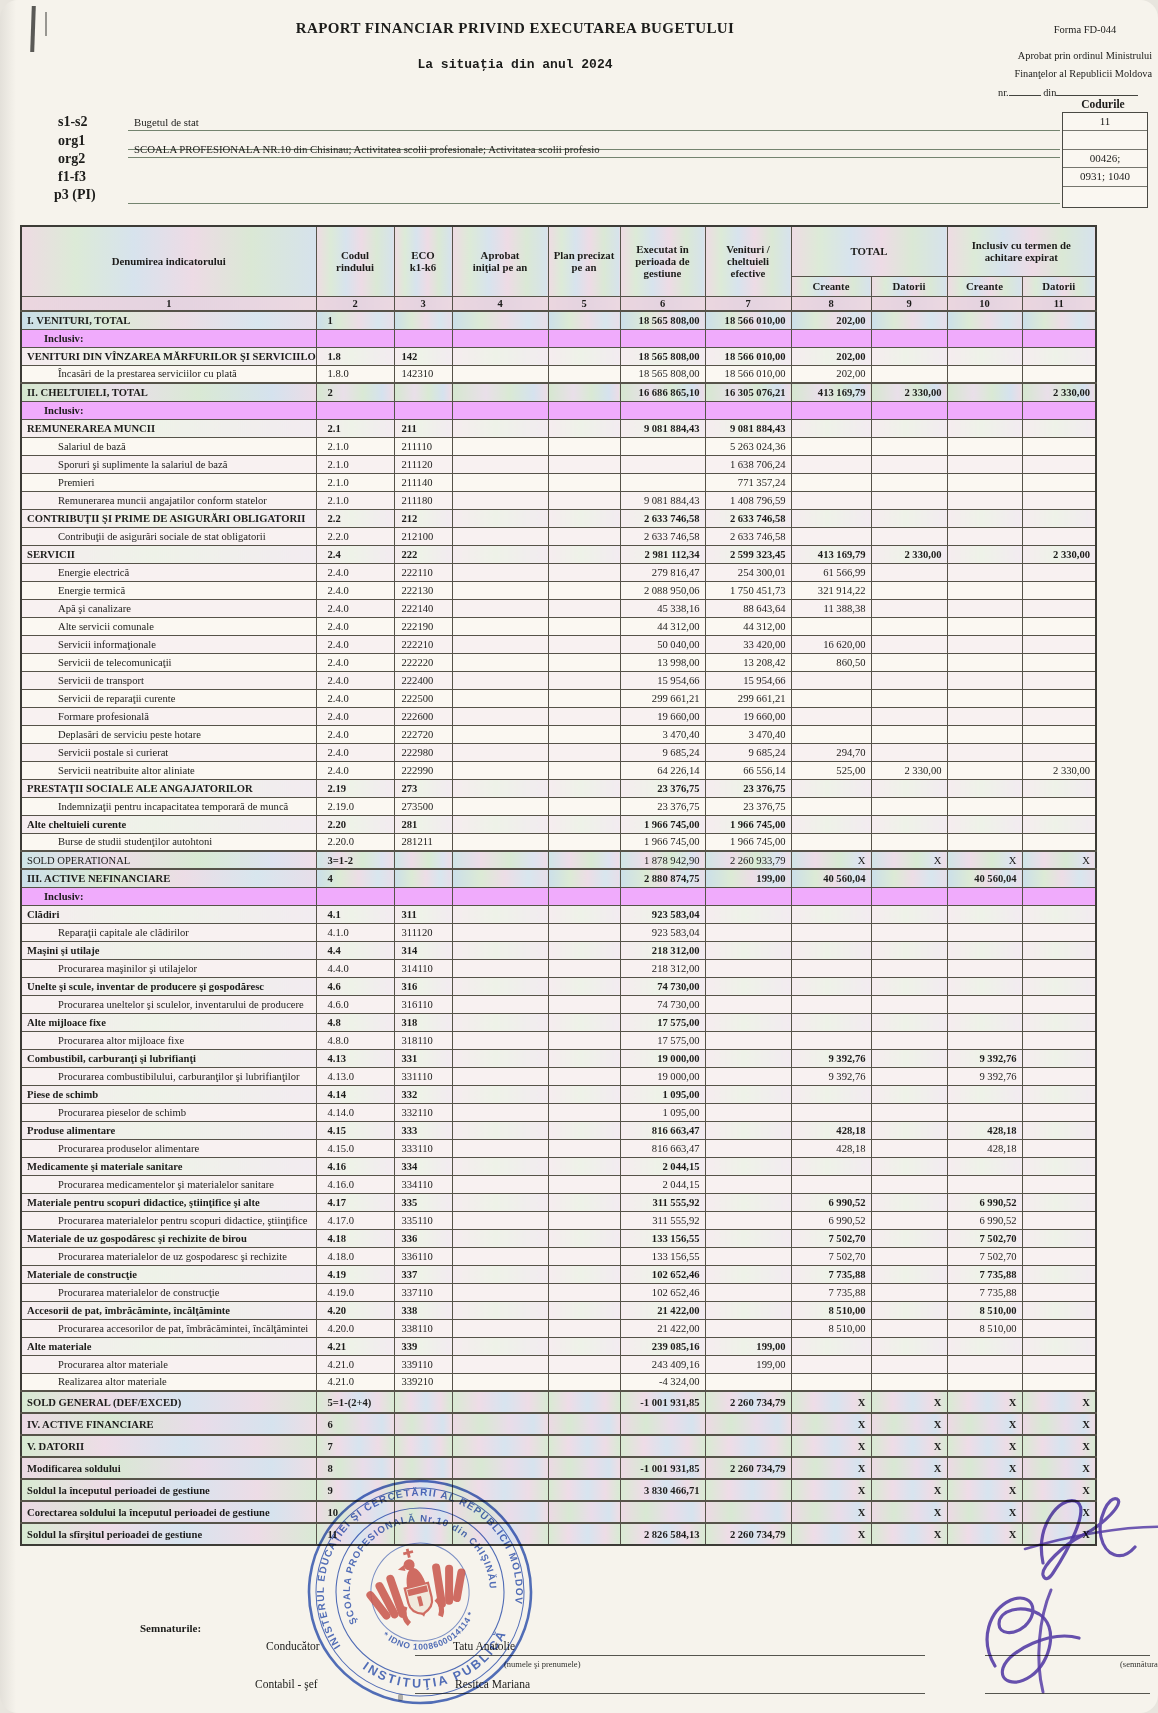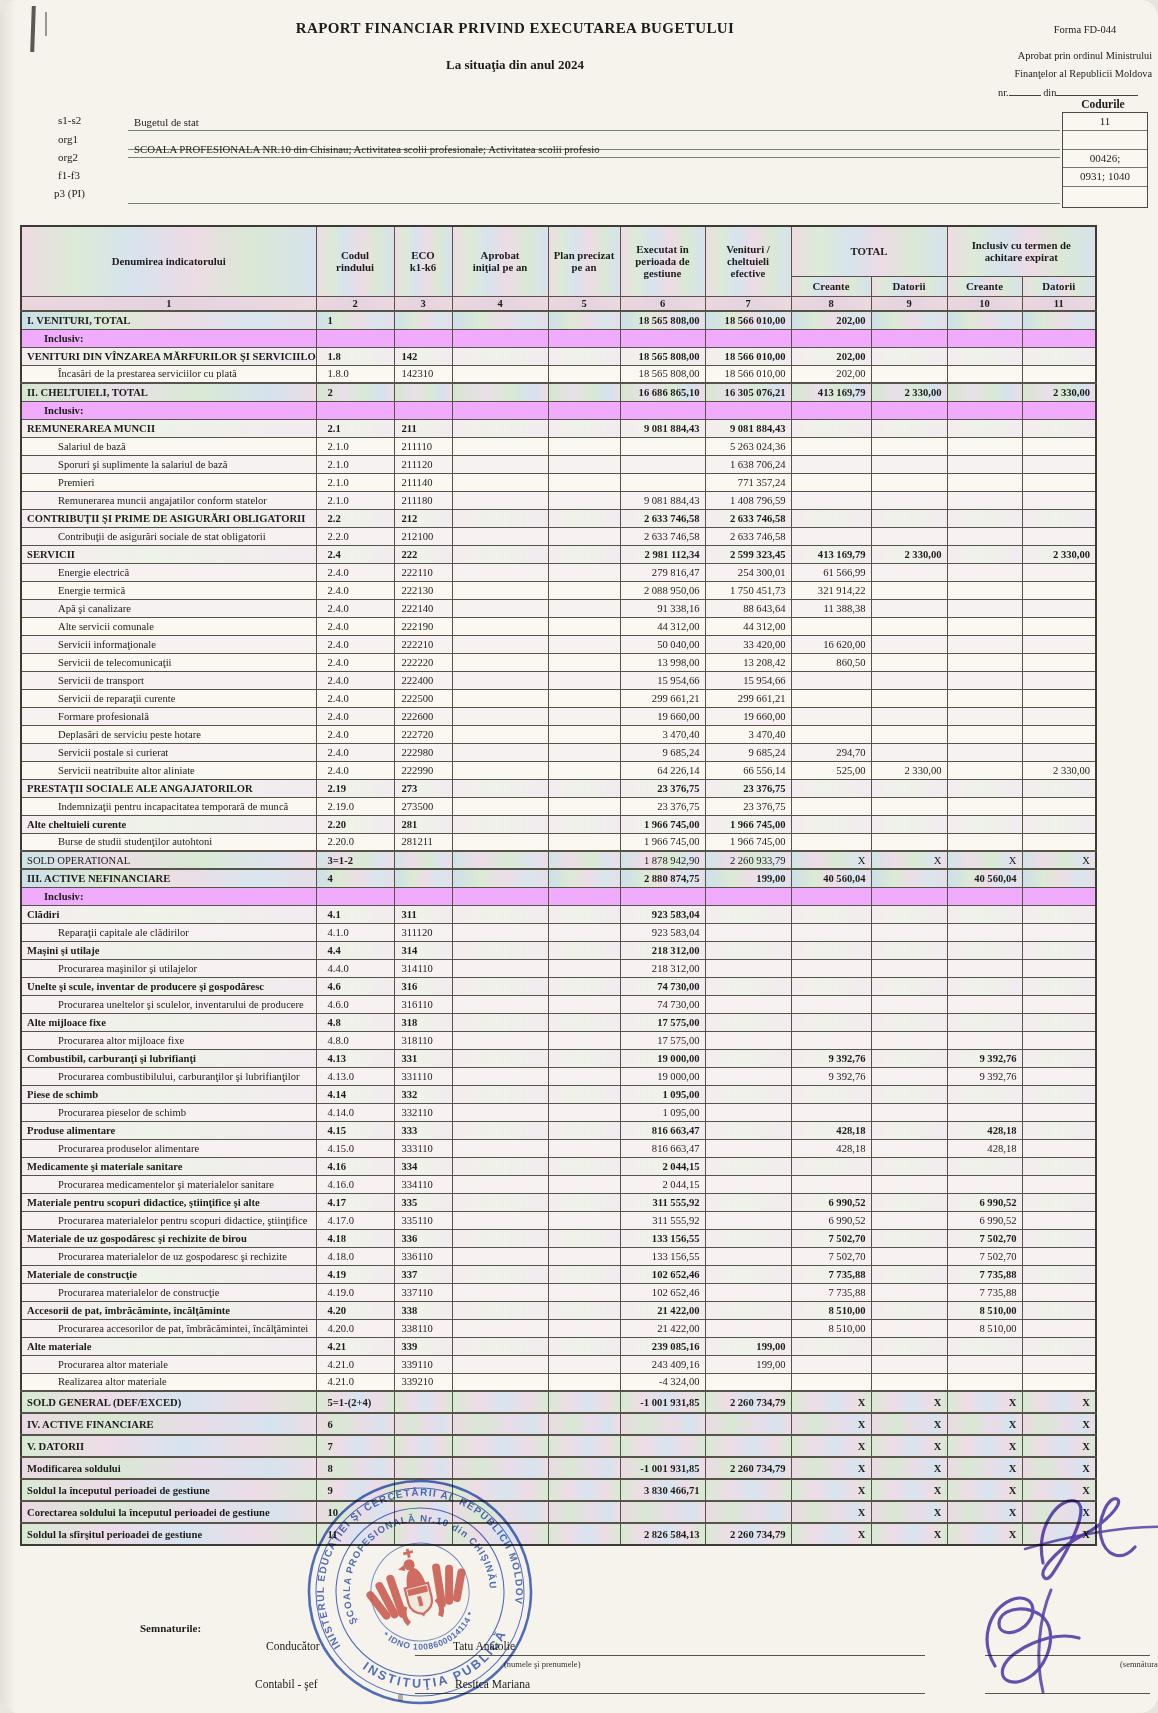--- a/index.html
+++ b/index.html
@@ -9,35 +9,35 @@
         background:linear-gradient(90deg,rgba(60,60,55,.10),rgba(60,60,55,0));pointer-events:none;}
   .artifact{position:absolute;background:#262624;}
   .a1{left:31px;top:6px;width:4px;height:46px;opacity:.75;transform:rotate(2deg);}
   .a2{left:45px;top:12px;width:2px;height:24px;opacity:.45;}
   .a3{left:398px;top:1694px;width:5px;height:7px;opacity:.5;border-radius:2px;background:#6b6b66;}
 
   
   .title{position:absolute;left:235px;top:20px;width:560px;text-align:center;
          font-weight:bold;font-size:15px;letter-spacing:.4px;}
   .subtitle{position:absolute;left:235px;top:57px;width:560px;text-align:center;
-         font-weight:bold;font-size:13px;}
+         font-weight:bold;font-size:13px;font-family:Liberation Mono, monospace;}
   .forma{position:absolute;left:1020px;top:24px;width:130px;font-size:10.5px;text-align:center;}
   .apr1{position:absolute;left:900px;top:50px;width:252px;font-size:10.3px;text-align:right;}
   .apr2{position:absolute;left:900px;top:68px;width:252px;font-size:10.3px;text-align:right;}
   .nrdin{position:absolute;left:998px;top:84px;width:160px;font-size:10.3px;}
   .nrdin .ul{display:inline-block;border-bottom:1px solid #44443f;height:11px;}
   .codurile{position:absolute;left:1060px;top:98px;width:86px;text-align:center;
          font-weight:bold;font-size:11.5px;}
   .codes-box{position:absolute;left:1062px;top:112px;width:84px;height:94px;
          border:1.4px solid #4a4a44;background:#faf7f1;}
   .codes-box .crow{height:17.4px;border-bottom:1px solid #76766e;text-align:center;
          font-size:11px;line-height:17px;}
   .codes-box .crow:last-child{border-bottom:none;}
 
-  .flabel{position:absolute;left:58px;width:64px;font-weight:normal;font-size:11px;}
+  .flabel{position:absolute;left:58px;width:64px;font-weight:bold;font-size:14px;}
   .field-line{position:absolute;left:128px;width:932px;height:18px;
          border-bottom:1.2px solid #74846f;font-size:10.8px;padding-left:6px;
          white-space:nowrap;overflow:hidden;box-sizing:border-box;line-height:18px;}
 
   
   table.budget{position:absolute;left:20px;top:225px;width:1075px;border-collapse:collapse;
          table-layout:fixed;border:2px solid #3c3b36;}
   .budget th,.budget td{border:1px solid #565349;font-size:10.6px;padding:0 2px;
          white-space:nowrap;overflow:hidden;box-sizing:border-box;}
   .budget th{white-space:pre-line;text-align:center;font-weight:bold;font-size:10.8px;
@@ -381,21 +381,21 @@
           <td class="c8"></td>
           <td class="c9"></td>
           <td class="c10"></td>
         </tr>
         <tr class="detail">
           <td class="c0">Apă şi canalizare</td>
           <td class="c1">2.4.0</td>
           <td class="c2">222140</td>
           <td class="c3"></td>
           <td class="c4"></td>
-          <td class="c5">91 338,16</td>
+          <td class="c5">45 338,16</td>
           <td class="c6">88 643,64</td>
           <td class="c7">11 388,38</td>
           <td class="c8"></td>
           <td class="c9"></td>
           <td class="c10"></td>
         </tr>
         <tr class="detail">
           <td class="c0">Alte servicii comunale</td>
           <td class="c1">2.4.0</td>
           <td class="c2">222190</td>

